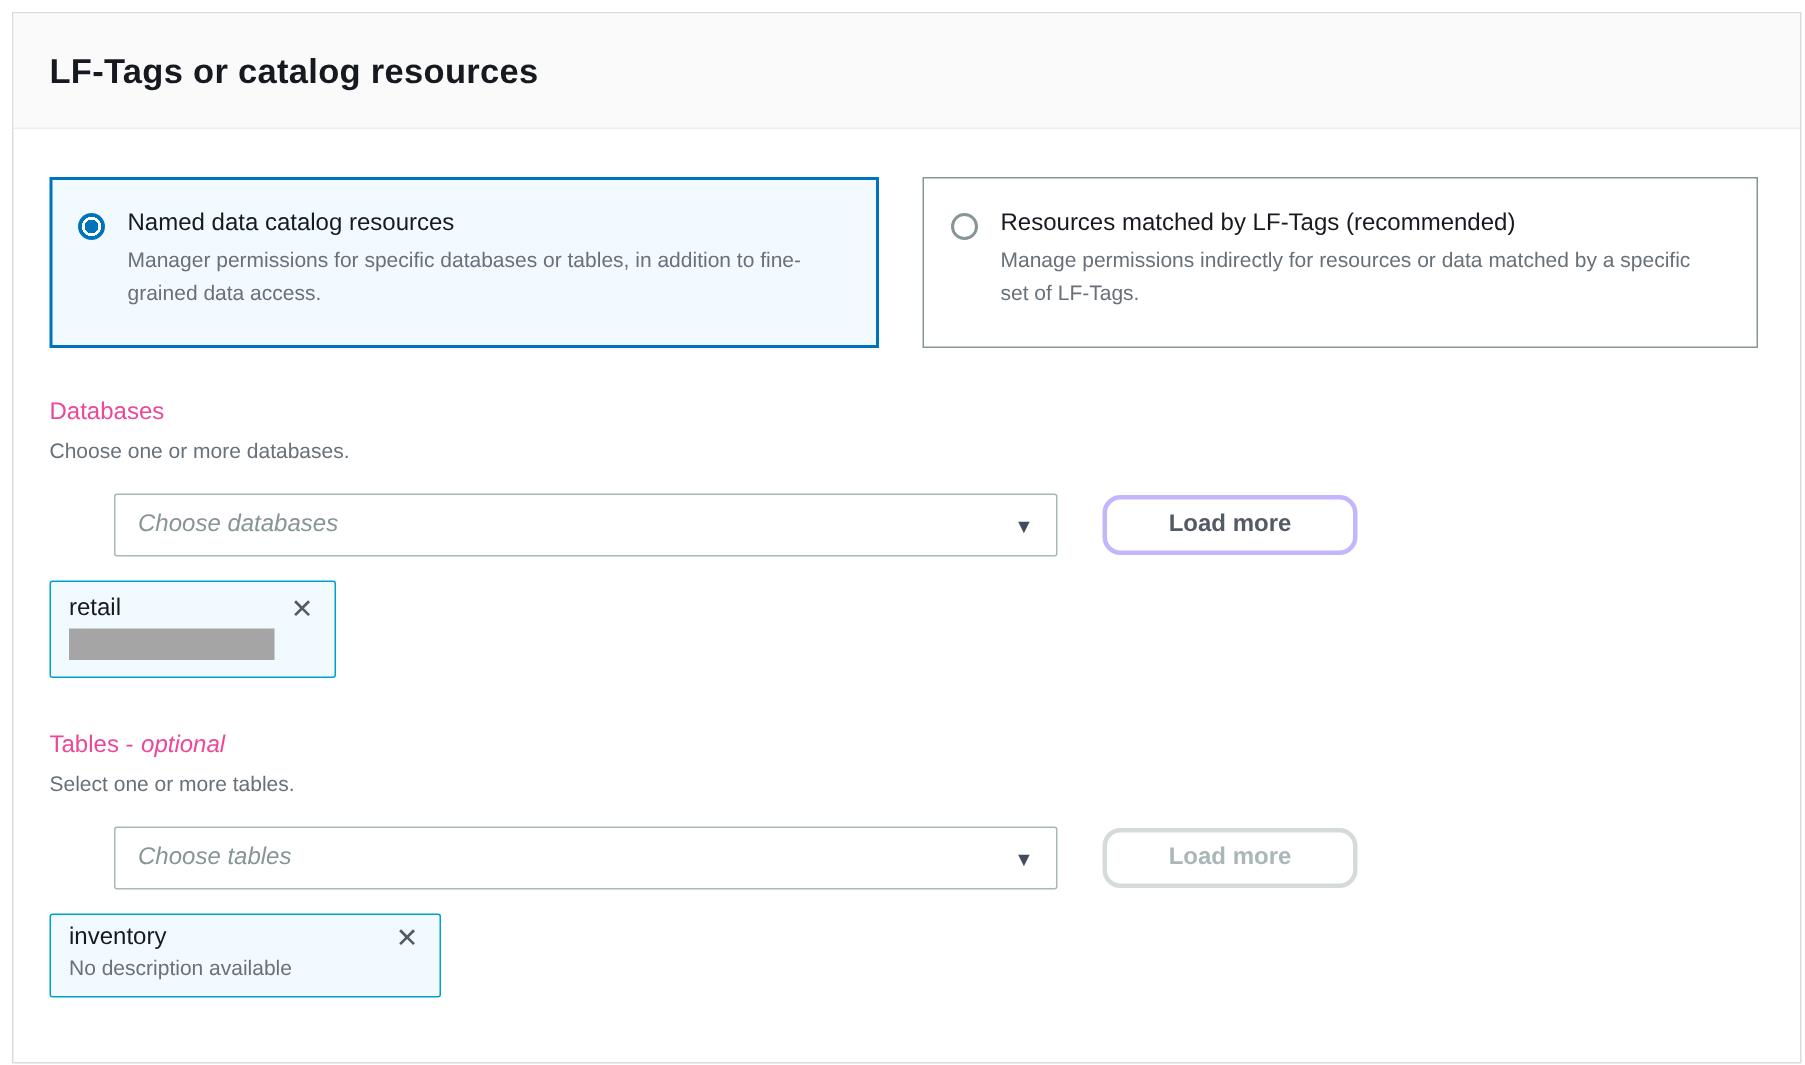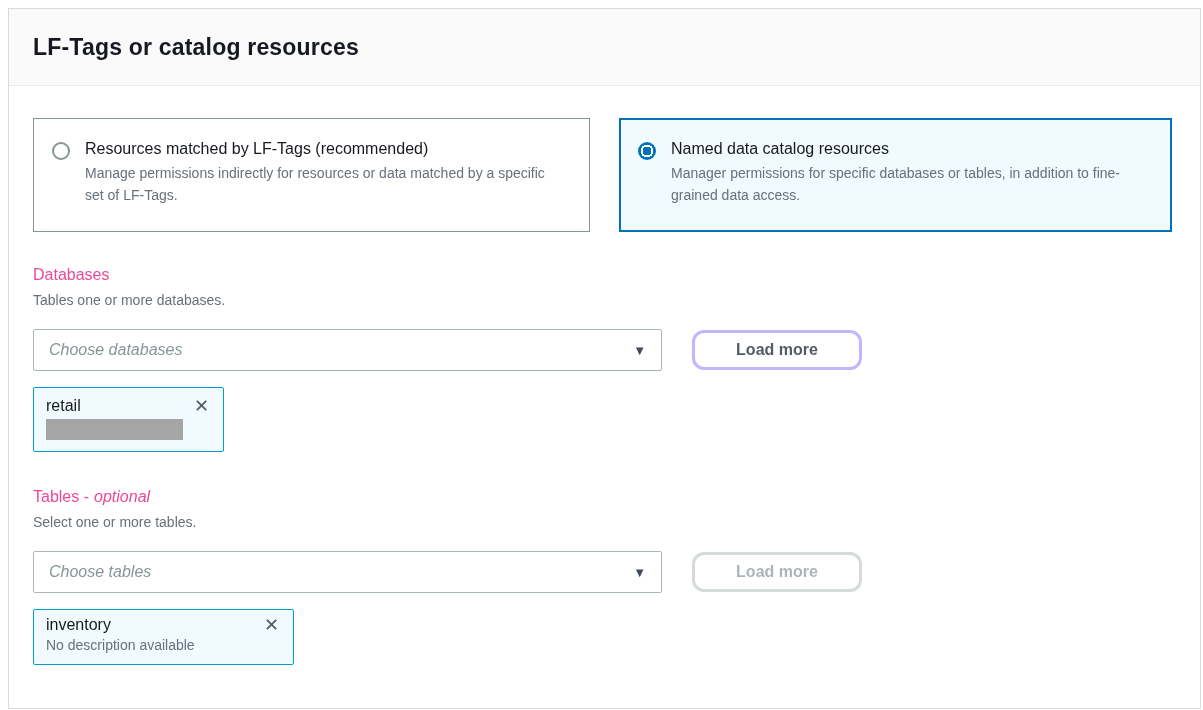--- a/index.html
+++ b/index.html
@@ -54,21 +54,21 @@
   }
   .tile-label { display: block; font-size: 16px; color: #16191f; margin-bottom: 5px; }
   .tile-desc { display: block; font-size: 14px; color: #687078; line-height: 1.55; max-width: 478px; }
 
   
   .field-label { font-size: 16px; color: #ec4899; }
   .mt-db { margin-top: 34px; }
   .mt-tbl { margin-top: 36px; }
   .opt { font-style: italic; margin-left: 5px; }
   .field-help { font-size: 14px; color: #687078; margin-top: 8px; }
-  .control-row { display: flex; gap: 30px; margin-top: 21px; align-items: center; }
+  .control-row { display: flex; gap: 30px; margin-top: 21px; align-items: center; margin-left: 43px; }
   .select {
     width: 629px; height: 42px;
     border: 1px solid #aab7b8; border-radius: 2px; background: #fff;
     display: flex; align-items: center; justify-content: space-between;
     padding: 0 15px; cursor: pointer;
   }
   .placeholder { font-style: italic; font-size: 16px; color: #879596; }
   .arrow { color: #414d5c; font-size: 13px; line-height: 1; }
   .btn {
     width: 170px; height: 40px;
@@ -102,41 +102,41 @@
 <div class="panel">
 
   <div class="panel-header">
     <h2 class="panel-title">LF-Tags or catalog resources</h2>
   </div>
 
   <div class="panel-body">
 
     <div class="tiles">
 
+      <div class="tile selected">
+        <span class="radio"></span>
+        <span class="tile-text">
+          <span class="tile-label">Named data catalog resources</span>
+          <span class="tile-desc">Manager permissions for specific databases or tables, in addition to fine-grained data access.</span>
+        </span>
+      </div>
+
       <div class="tile">
         <span class="radio"></span>
         <span class="tile-text">
           <span class="tile-label">Resources matched by LF-Tags (recommended)</span>
           <span class="tile-desc">Manage permissions indirectly for resources or data matched by a specific set of LF-Tags.</span>
         </span>
       </div>
 
-      <div class="tile selected">
-        <span class="radio"></span>
-        <span class="tile-text">
-          <span class="tile-label">Named data catalog resources</span>
-          <span class="tile-desc">Manager permissions for specific databases or tables, in addition to fine-grained data access.</span>
-        </span>
-      </div>
-
     </div>
 
     <div>
       <div class="field-label mt-db">Databases</div>
-      <div class="field-help">Tables one or more databases.</div>
+      <div class="field-help">Choose one or more databases.</div>
 
       <div class="control-row">
         <div class="select">
           <span class="placeholder">Choose databases</span>
           <span class="arrow">▼</span>
         </div>
         <button class="btn">Load more</button>
       </div>
 
       <div class="token token-db">

